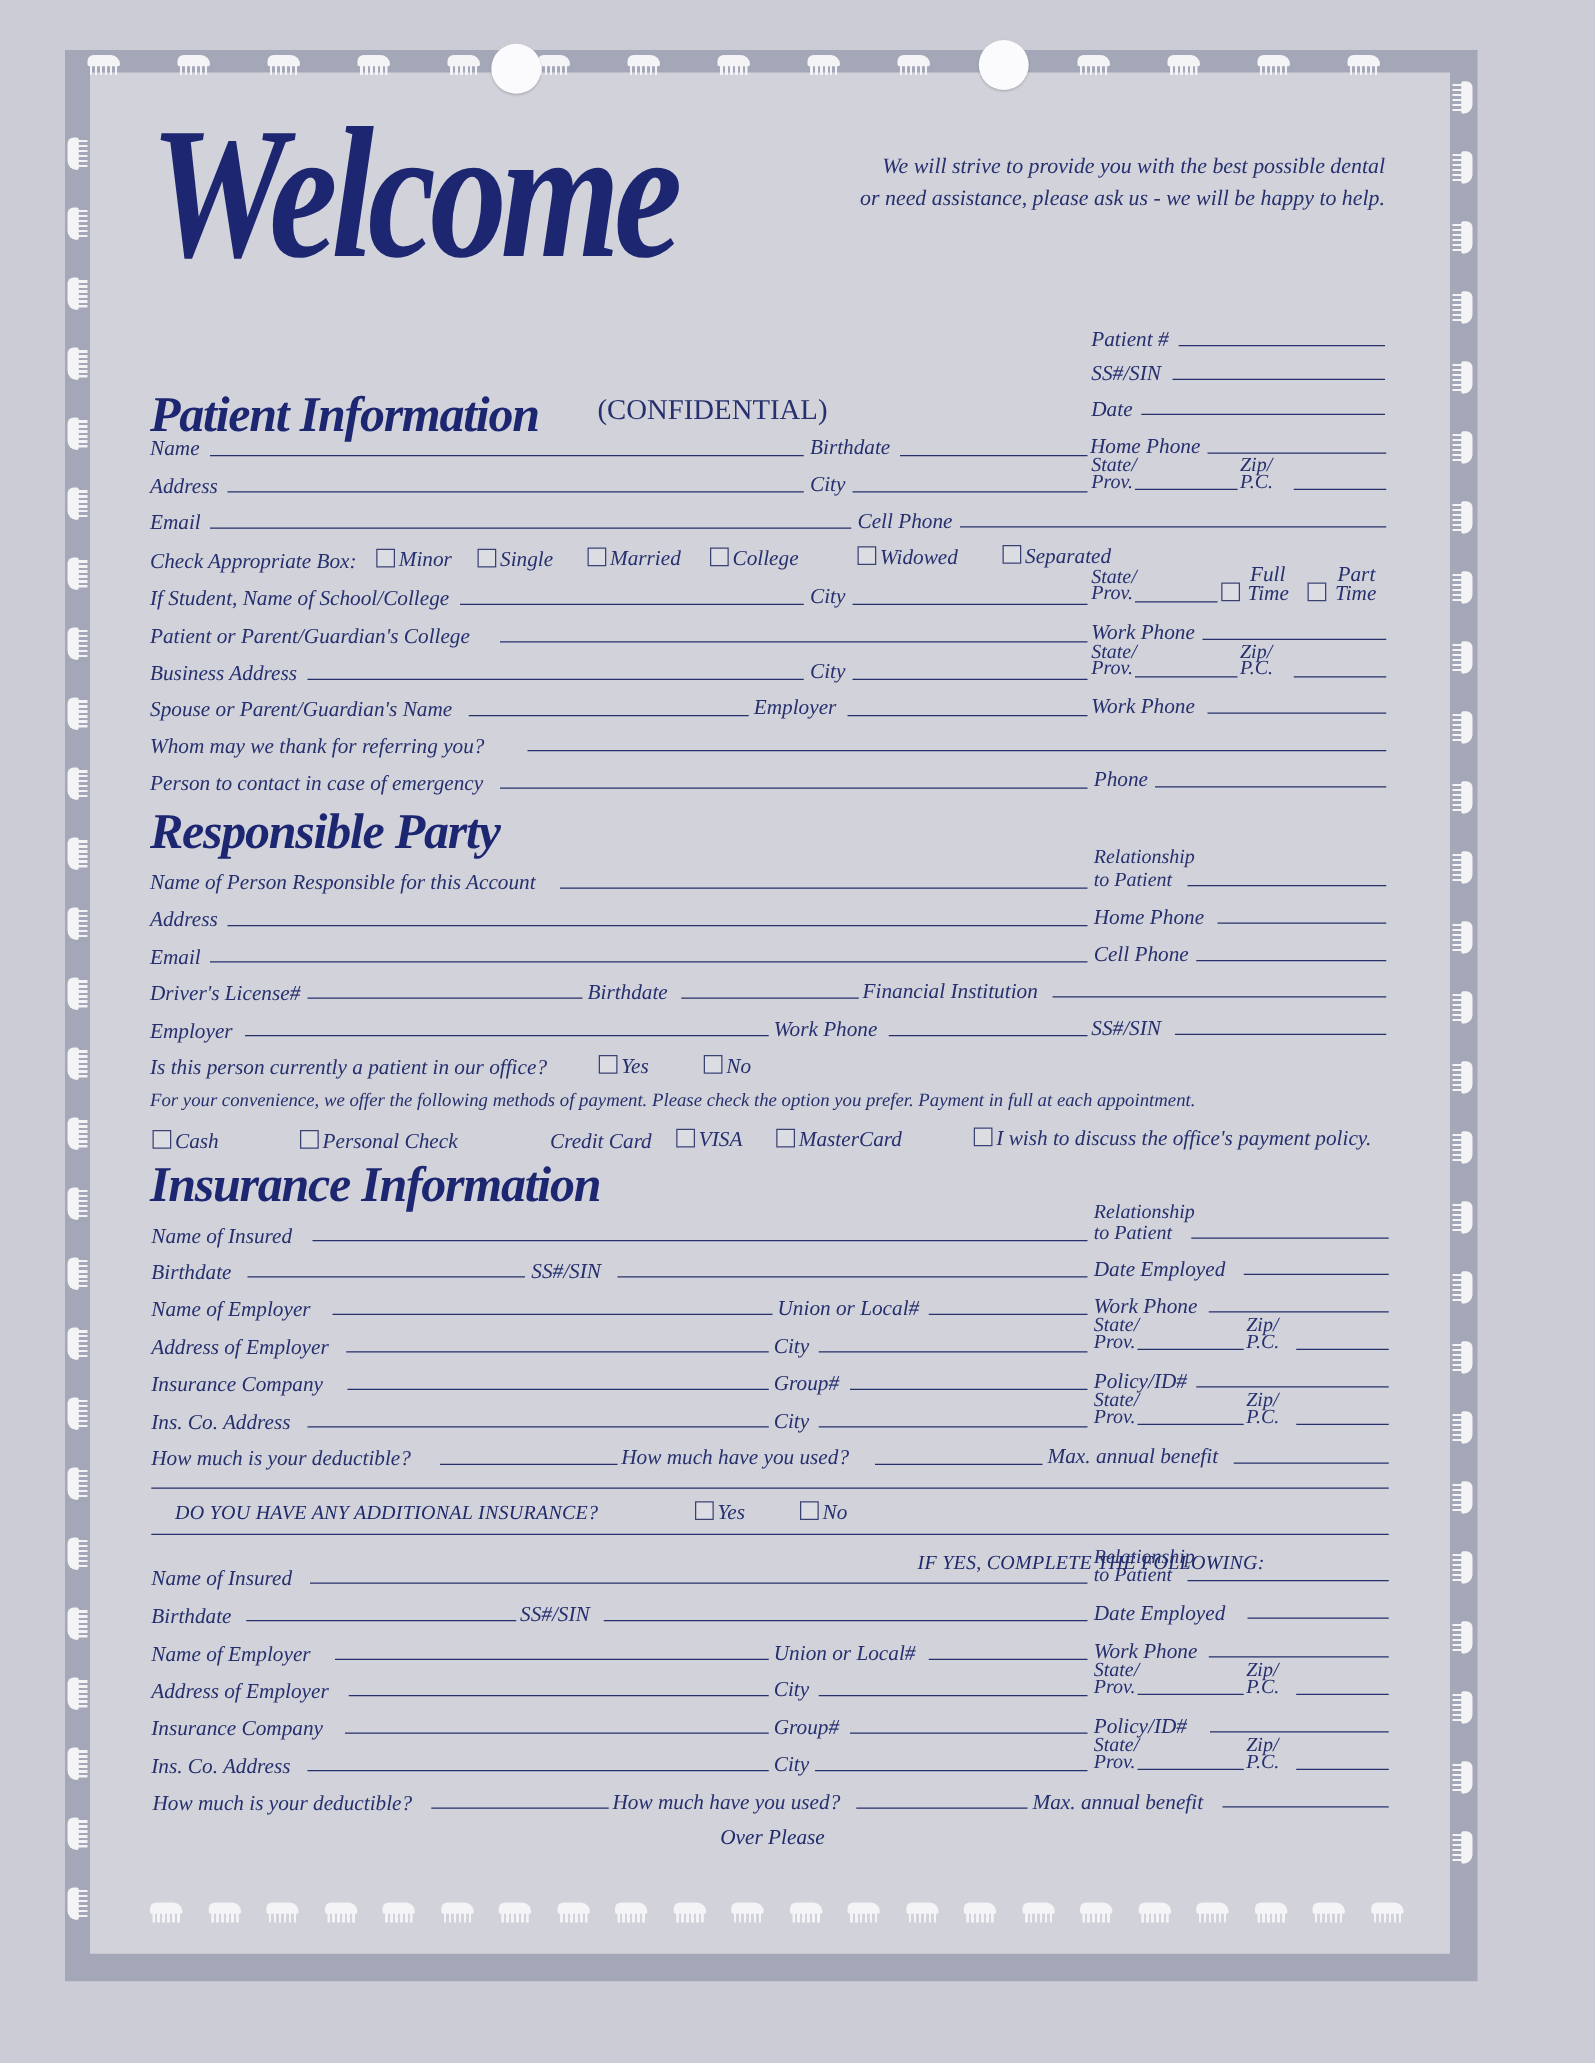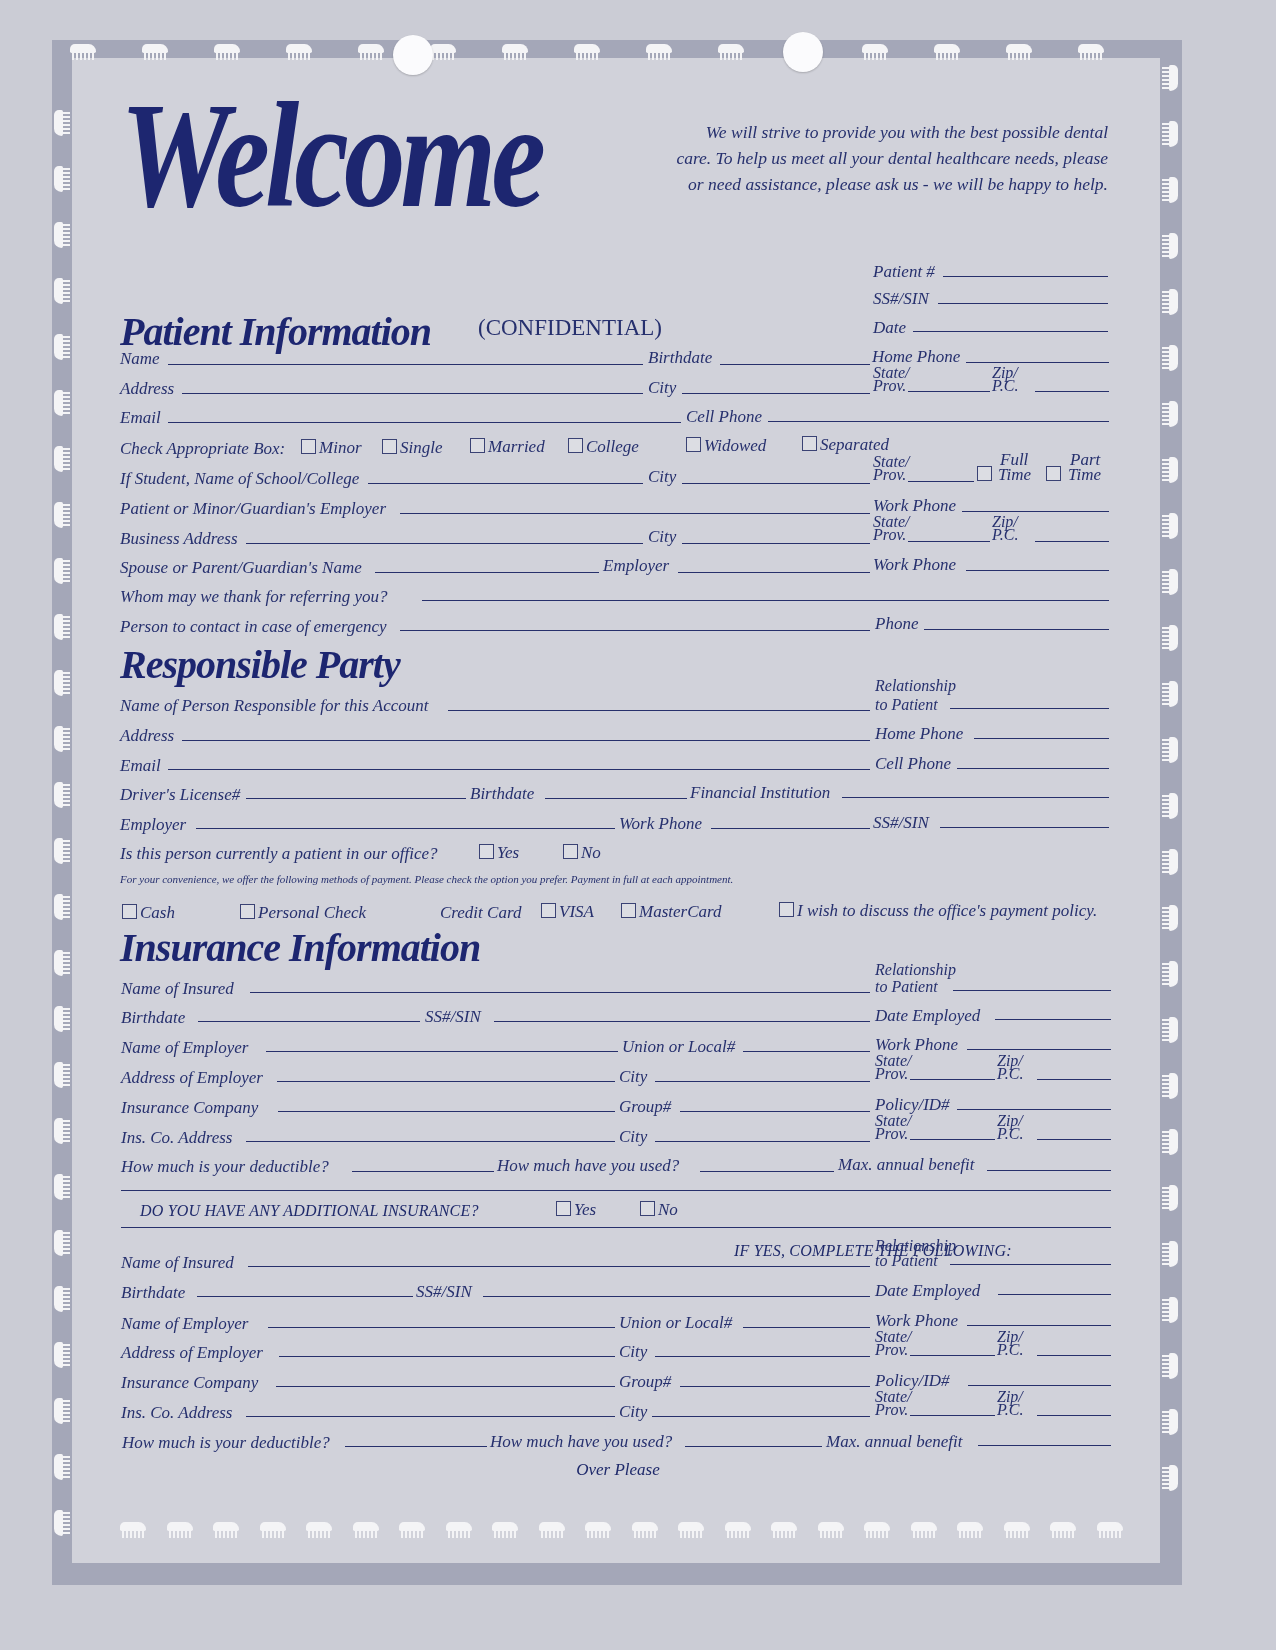--- a/index.html
+++ b/index.html
@@ -398,21 +398,20 @@
       <div class="head"></div>
       <div class="bristles"></div>
     </div>
   </div>
 <div class="hole" style="left:393px;top:35px"></div>
 <div class="hole" style="left:783px;top:32px"></div>
 
 <div class="welcome">Welcome</div>
 <div class="intro">
   <div>We will strive to provide you with the best possible dental</div>
-  <div>care. To help us meet all your dental healthcare needs, please</div>
   <div>or need assistance, please ask us - we will be happy to help.</div>
 </div>
 
 <span class="lbl" style="left:873px;top:263px">Patient #</span>
 <div class="line" style="left:943px;top:276px;width:165px"></div>
 <span class="lbl" style="left:873px;top:290px">SS#/SIN</span>
 <div class="line" style="left:938px;top:303px;width:170px"></div>
 <span class="lbl" style="left:873px;top:319px">Date</span>
 <div class="line" style="left:913px;top:331px;width:195px"></div>
 
@@ -467,21 +466,21 @@
 <div class="stack" style="left:998px;top:452px;font-size:17px;line-height:15px">
     <div style="padding-left:2px">Full</div>
     <div>Time</div>
   </div>
 <span class="opt" style="left:1046px;top:466px"><span class="cb"></span></span>
 <div class="stack" style="left:1068px;top:452px;font-size:17px;line-height:15px">
     <div style="padding-left:2px">Part</div>
     <div>Time</div>
   </div>
 
-<span class="lbl" style="left:120px;top:500px">Patient or Minor/Guardian's Employer</span>
+<span class="lbl" style="left:120px;top:500px">Patient or Parent/Guardian's College</span>
 <div class="line" style="left:400px;top:513px;width:470px"></div>
 <span class="lbl" style="left:873px;top:497px">Work Phone</span>
 <div class="line" style="left:962px;top:511px;width:147px"></div>
 
 <span class="lbl" style="left:120px;top:530px">Business Address</span>
 <div class="line" style="left:246px;top:543px;width:397px"></div>
 <span class="lbl" style="left:648px;top:528px">City</span>
 <div class="line" style="left:682px;top:543px;width:188px"></div>
 <div class="stack" style="left:873px;top:515px">
     <div>State/</div>
@@ -540,21 +539,21 @@
 <div class="line" style="left:196px;top:828px;width:419px"></div>
 <span class="lbl" style="left:619px;top:815px">Work Phone</span>
 <div class="line" style="left:711px;top:828px;width:159px"></div>
 <span class="lbl" style="left:873px;top:814px">SS#/SIN</span>
 <div class="line" style="left:940px;top:827px;width:169px"></div>
 
 <span class="lbl" style="left:120px;top:845px">Is this person currently a patient in our office?</span>
 <span class="opt" style="left:479px;top:844px"><span class="cb"></span><span>Yes</span></span>
 <span class="opt" style="left:563px;top:844px"><span class="cb"></span><span>No</span></span>
 
-<span class="lbl sm" style="left:120px;top:874px;font-size:11px">For your convenience, we offer the following methods of payment. Please check the option you prefer. Payment in full at each appointment.</span>
+<span class="lbl sm" style="left:120px;top:874px;font-size:15px">For your convenience, we offer the following methods of payment. Please check the option you prefer. Payment in full at each appointment.</span>
 
 <span class="opt" style="left:122px;top:904px"><span class="cb"></span><span>Cash</span></span>
 <span class="opt" style="left:240px;top:904px"><span class="cb"></span><span>Personal Check</span></span>
 <span class="lbl" style="left:440px;top:904px">Credit Card</span>
 <span class="opt" style="left:541px;top:903px"><span class="cb"></span><span>VISA</span></span>
 <span class="opt" style="left:621px;top:903px"><span class="cb"></span><span>MasterCard</span></span>
 <span class="opt" style="left:779px;top:902px"><span class="cb"></span><span>I wish to discuss the office's payment policy.</span></span>
 
 <div class="h2" style="left:120px;top:928px">Insurance Information</div>
 

